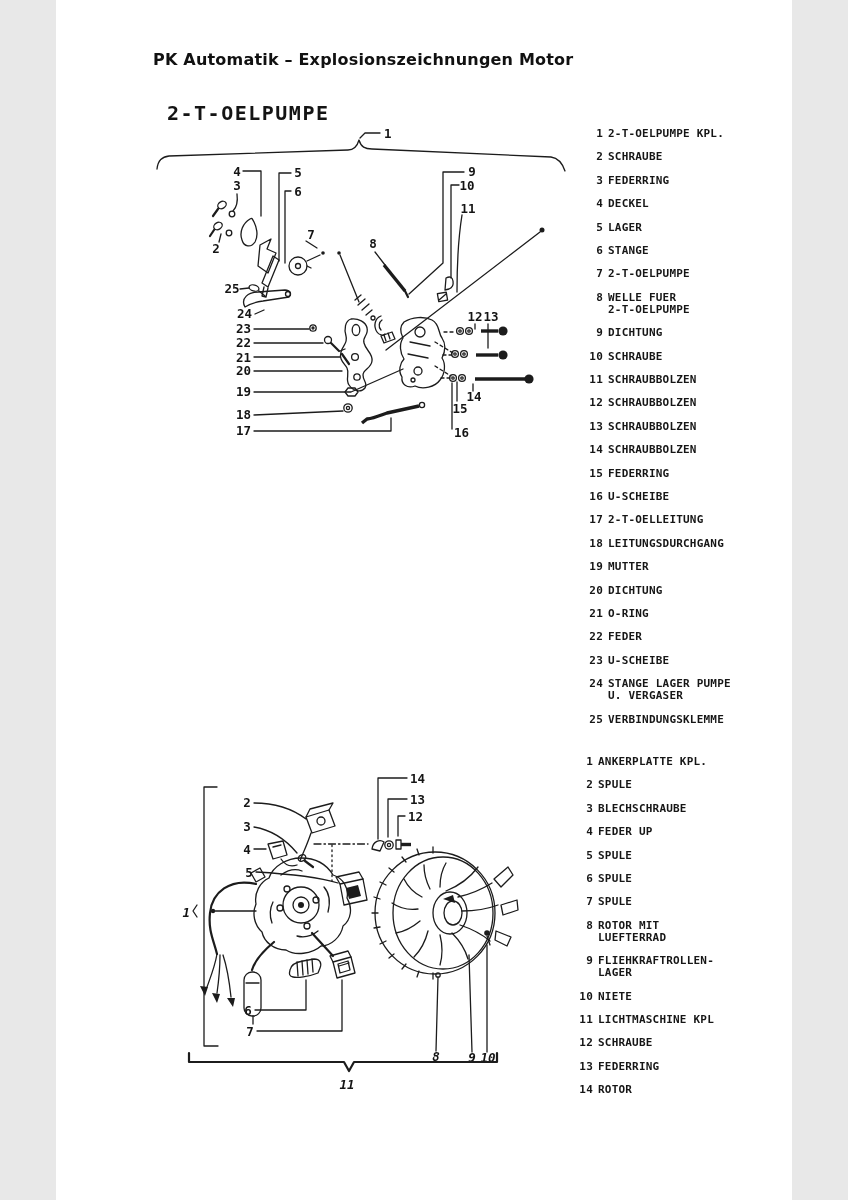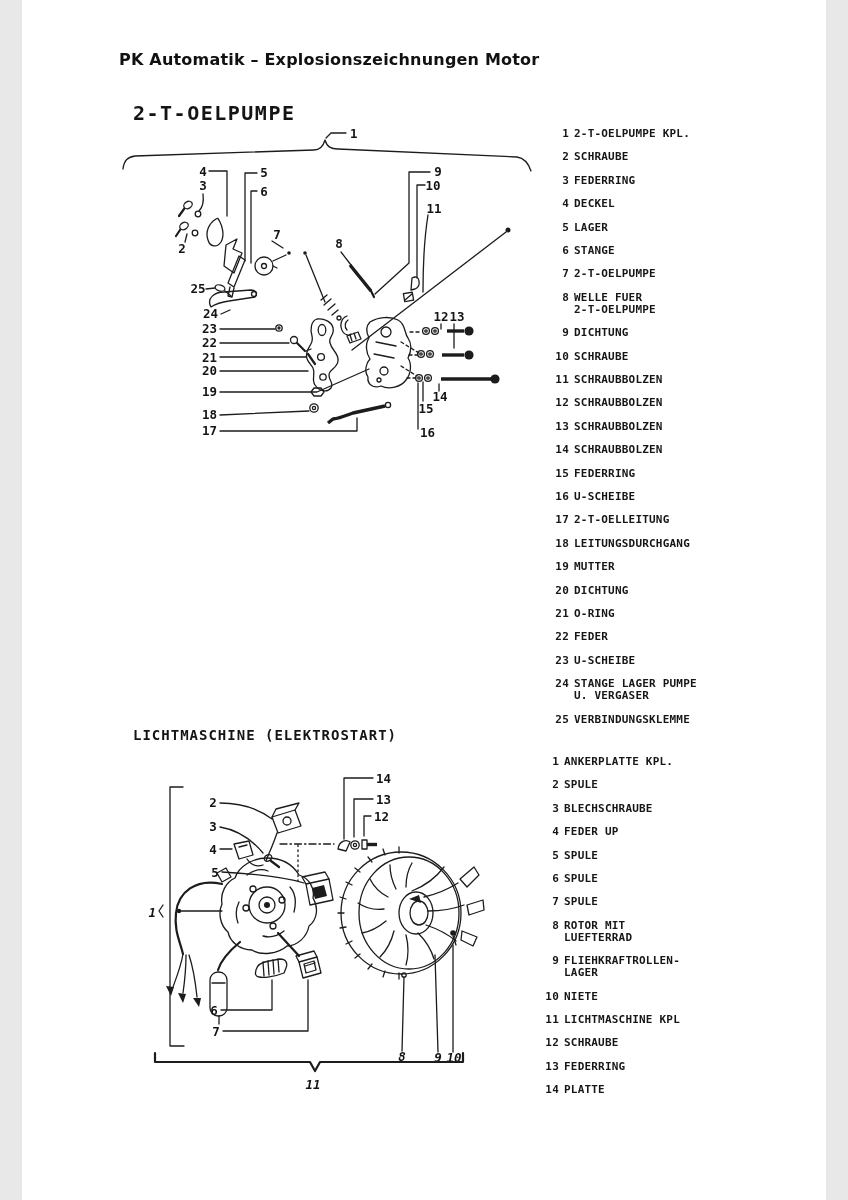--- a/index.html
+++ b/index.html
@@ -1,17 +1,17 @@
 <!DOCTYPE html>
 <html><head>
 <meta charset="utf-8">
 <style>
   html,body{margin:0;padding:0;background:#e8e8e8;}
   .page{
-    position:relative;width:804px;height:1200px;margin:0 auto;
+    position:relative;width:736px;height:1200px;margin:0 auto;
     background:#ffffff;color:#1c1c1c;overflow:hidden;
     font-family:"DejaVu Sans Mono","Liberation Mono",monospace;
   }
   .page-title{
     position:absolute;left:97px;top:50px;margin:0;
     font-family:"DejaVu Sans","Liberation Sans",sans-serif;
     font-weight:bold;font-size:16px;letter-spacing:.2px;color:#111;
   }
   .sec-title{position:absolute;margin:0;font-weight:bold;color:#141414;white-space:nowrap;}
   .sec-title.s1{left:111px;top:101px;font-size:20px;letter-spacing:1.5px;}
@@ -313,21 +313,20 @@
         <span class="pnum">24</span>
         <span class="plabel">STANGE LAGER PUMPE
 U. VERGASER</span>
       </div>
       <div class="part-row">
         <span class="pnum">25</span>
         <span class="plabel">VERBINDUNGSKLEMME</span>
       </div>
     </div>
 
-  <h2 class="sec-title s2">LICHTMASCHINE (ELEKTROSTART)</h2>
 
   <svg class="diagram d2" width="420" height="335" viewBox="0 0 420 335" xmlns="http://www.w3.org/2000/svg">
 
     <g>
       <path class="ln" d="M61,22 L48,22 L48,281 L62,281"></path>
       <path class="ln" d="M41,140 L37,146 L41,152"></path>
       <circle class="fillink" cx="57" cy="146" r="2.2"></circle>
       <path class="ln" d="M59,146 L100,146"></path>
     </g>
     <text class="co coi" x="34" y="152" text-anchor="end">1</text>
@@ -497,17 +496,17 @@
       <div class="part-row">
         <span class="pnum">12</span>
         <span class="plabel">SCHRAUBE</span>
       </div>
       <div class="part-row">
         <span class="pnum">13</span>
         <span class="plabel">FEDERRING</span>
       </div>
       <div class="part-row">
         <span class="pnum">14</span>
-        <span class="plabel">PLATTE</span>
+        <span class="plabel">ROTOR</span>
       </div>
     </div>
 
 </div>
 
 </body></html>

